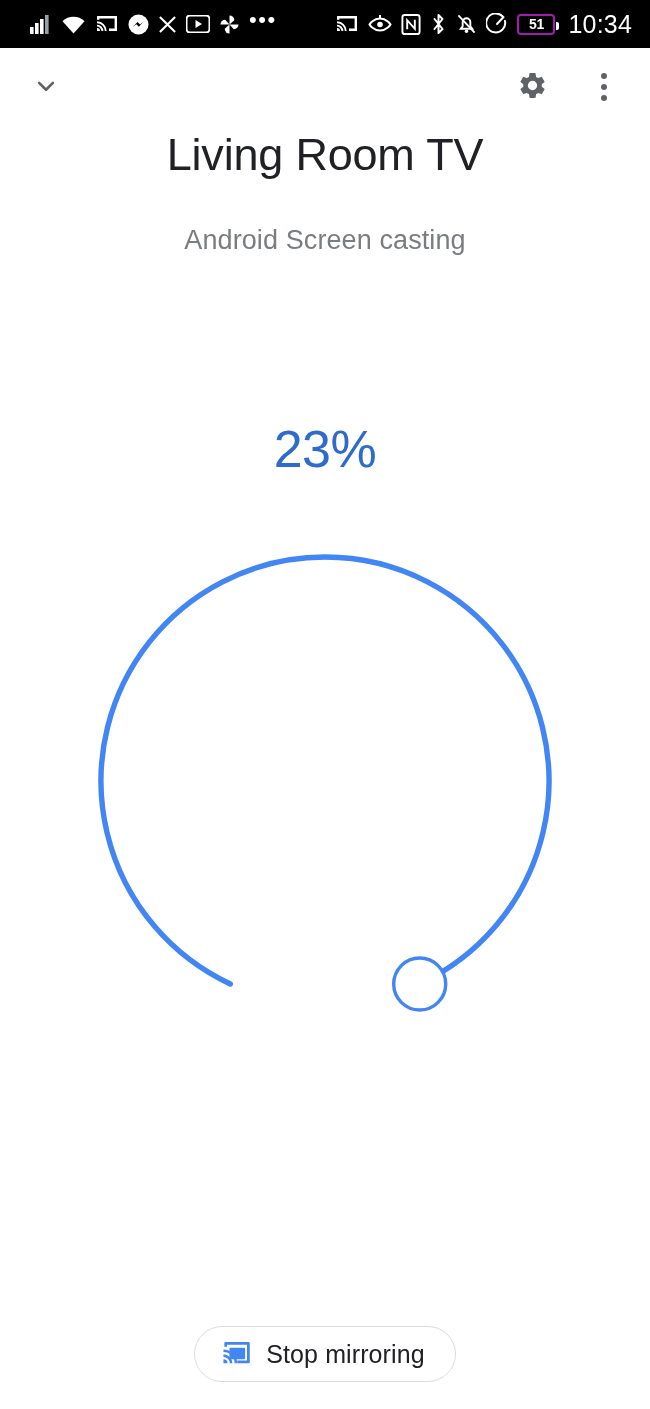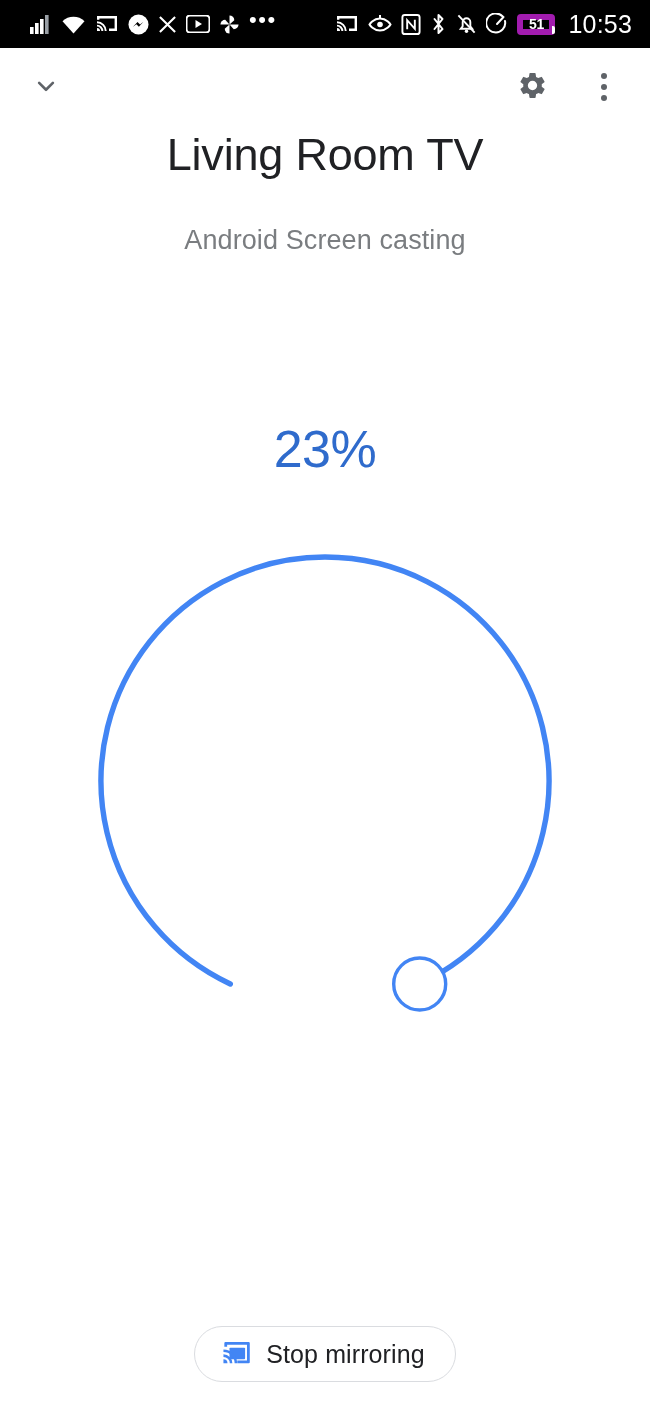--- a/index.html
+++ b/index.html
@@ -53,21 +53,21 @@
     color: #ffffff;
     font-size: 22px;
     line-height: 10px;
     letter-spacing: 1.5px;
     padding-bottom: 8px;
   }
   .batt {
     position: relative;
     width: 38px;
     height: 21px;
-    border: 6px solid #a21caf;
+    border: 2px solid #a21caf;
     border-radius: 4px;
     display: flex;
     align-items: center;
     justify-content: center;
   }
   .batt::after {
     content: "";
     position: absolute;
     right: -6px;
     top: 6px;
@@ -317,21 +317,21 @@
         <path d="M11 11 L17.5 4" stroke="#ffffff" stroke-width="2" stroke-linecap="round"></path>
       </svg>
     </span>
 
     <span class="sb-icon">
       <span class="batt">
         <span class="batt-num">51</span>
       </span>
     </span>
 
-    <span class="sb-time">10:53</span>
+    <span class="sb-time">10:34</span>
   </div>
 </div>
 
 <div class="app-bar">
 
   <button class="icon-btn" aria-label="Collapse">
     <span>
       <svg width="30" height="30" viewBox="0 0 24 24">
         <path d="M6.5 9.5 L12 15 L17.5 9.5" fill="none" stroke="#5f6368" stroke-width="2.1" stroke-linecap="round" stroke-linejoin="round"></path>
       </svg>

